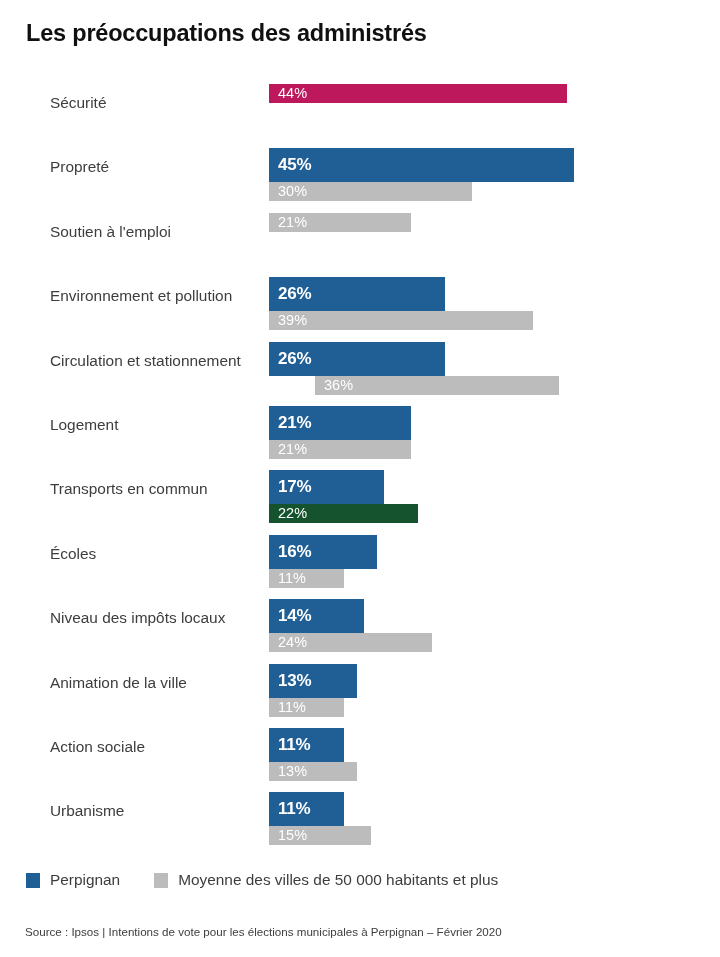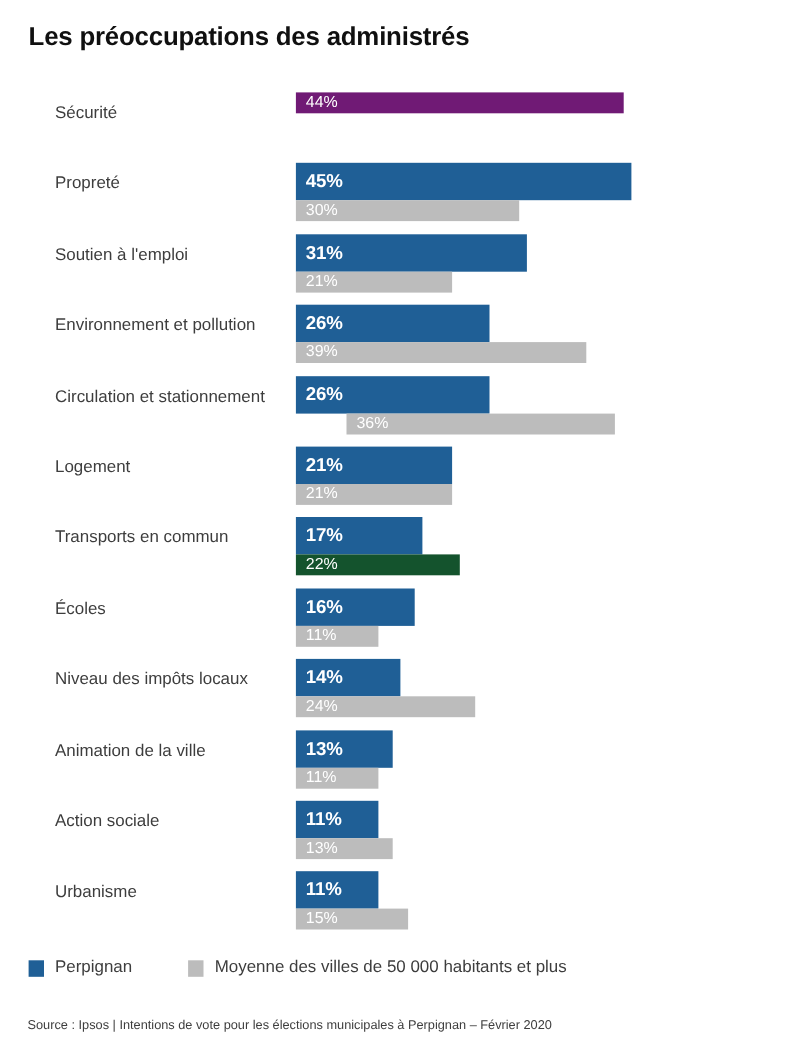--- a/index.html
+++ b/index.html
@@ -104,21 +104,20 @@
     color: #ffffff;
   }
 
   
   .legend {
     position: absolute;
     left: 26px;
     top: 871px;
     display: flex;
     align-items: flex-start;
-    gap: 17px;
   }
 
   .legend-item {
     display: flex;
     align-items: center;
     white-space: nowrap;
   }
 
   .legend-item + .legend-item {
     margin-left: 34px;
@@ -154,42 +153,39 @@
 <body>
 
 <div class="chart-root">
 
   <div class="chart-title">Les préoccupations des administrés</div>
 
   <div class="rows" id="rows">
       <div class="row">
         <div class="row-label">Sécurité</div>
         <div class="bars">
-          <div class="bar bar-secondary" style="width: 298.32px; background: #701a75;">
+          <div class="bar bar-secondary" style="width: 298.32px; background: #be185d;">
             <span class="bar-value">44%</span>
           </div>
         </div>
       </div>
       <div class="row">
         <div class="row-label">Propreté</div>
         <div class="bars">
           <div class="bar bar-primary" style="width: 305.1px; background: rgb(31, 95, 150);">
             <span class="bar-value">45%</span>
           </div>
           <div class="bar bar-secondary" style="width: 203.4px; background: rgb(188, 188, 188);">
             <span class="bar-value">30%</span>
           </div>
         </div>
       </div>
       <div class="row">
         <div class="row-label">Soutien à l'emploi</div>
         <div class="bars">
-          <div class="bar bar-primary" style="width: 210.18px; background: rgb(31, 95, 150);">
-            <span class="bar-value">31%</span>
-          </div>
           <div class="bar bar-secondary" style="width: 142.38px; background: rgb(188, 188, 188);">
             <span class="bar-value">21%</span>
           </div>
         </div>
       </div>
       <div class="row">
         <div class="row-label">Environnement et pollution</div>
         <div class="bars">
           <div class="bar bar-primary" style="width: 176.28px; background: rgb(31, 95, 150);">
             <span class="bar-value">26%</span>

